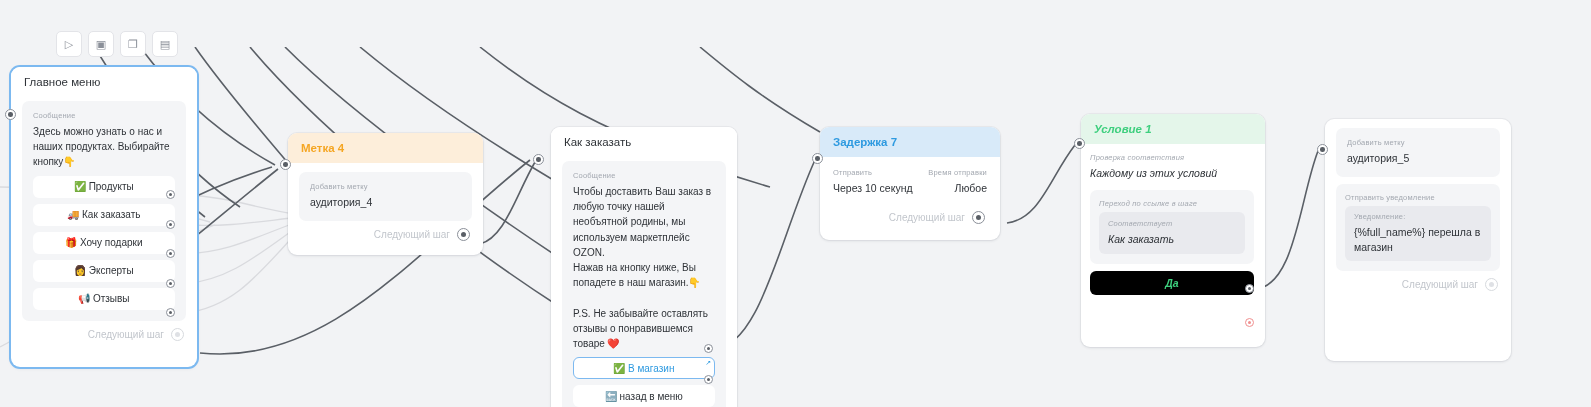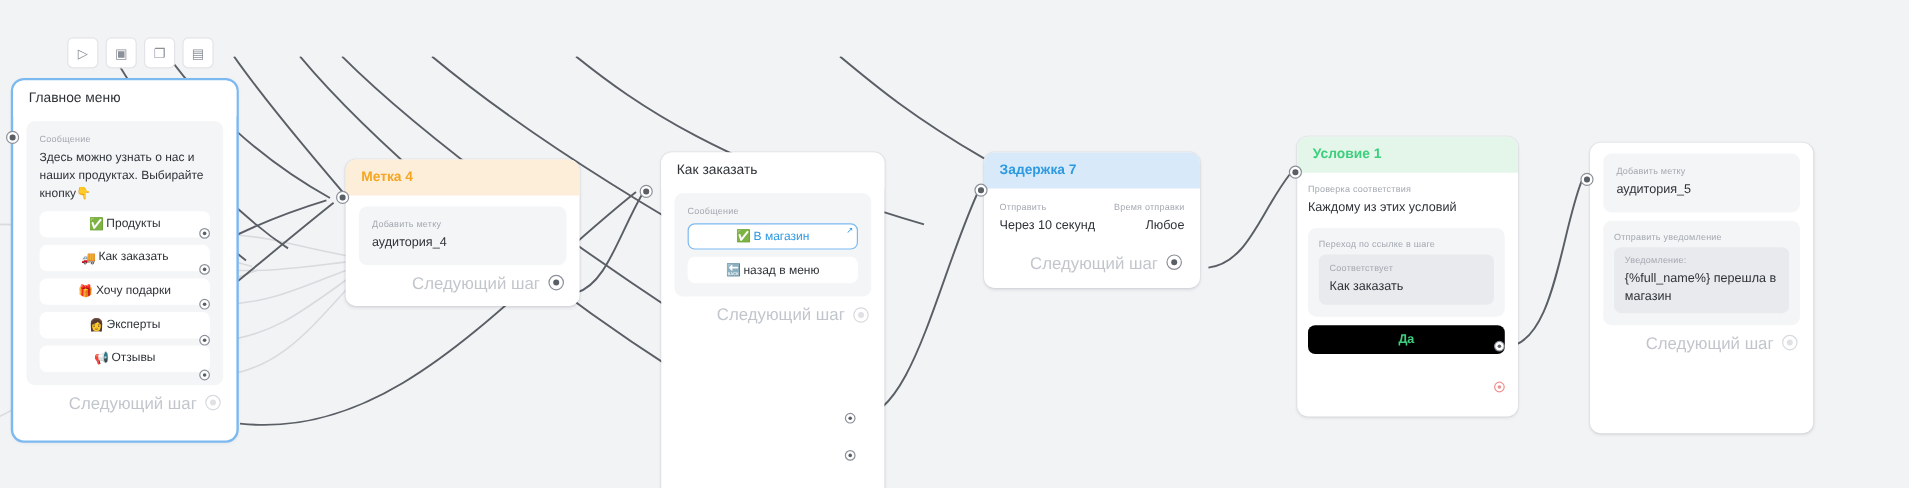--- a/index.html
+++ b/index.html
@@ -60,21 +60,21 @@
          background: #fff; border: 1.4px solid #8b9099;
          display: flex; align-items: center; justify-content: center; z-index: 5; }
   .dot::after { content: ""; width: 4.5px; height: 4.5px; border-radius: 50%; background: #5a5f66; }
   .dot.red { border-color: #f08f8f; }
   .dot.red::after { background: #f08f8f; }
   .dot.sm { width: 9px; height: 9px; }
   .dot.sm::after { width: 3.5px; height: 3.5px; }
 
   .next-row { display: flex; align-items: center; justify-content: flex-end; gap: 7px;
               padding: 7px 2px 4px 0; }
-  .next-label { font-size: 14px; color: #c2c6cc; }
+  .next-label { font-size: 10px; color: #c2c6cc; }
   .next-dot { position: relative; width: 13px; height: 13px; border-radius: 50%;
               background:#fff; border: 1.4px solid #d7dade; display:flex;
               align-items:center; justify-content:center; }
   .next-dot::after { content:""; width:5px; height:5px; border-radius:50%; background:#dfe1e5; }
   .next-dot.filled { border-color:#8b9099; }
   .next-dot.filled::after { background:#5a5f66; }
 
   
   .yn { border-radius: 6px; height: 24px; display:flex; align-items:center;
         justify-content:center; font-size: 10.5px; font-weight: bold; margin-top: 7px; }
@@ -180,20 +180,24 @@
       </div>
     </div>
   </div>
   <div class="dot" style="left:280px; top:112px;"></div>
 
   <div class="node" style="left:551px; top:80px; width:186px; height:306px;">
     <div class="node-header hdr-plain">Как заказать</div>
     <div class="node-body" style="padding-top:4px;">
       <div class="panel">
         <div class="sublabel">Сообщение</div>
+        <div class="msg-text" style="margin-bottom:4px;">Чтобы доставить Ваш заказ в любую точку нашей необъятной родины, мы используем маркетплейс OZON.
+Нажав на кнопку ниже, Вы попадете в наш магазин.👇
+
+P.S. Не забывайте оставлять отзывы о понравившемся товаре ❤️</div>
 
         <div class="rbtn linked">
           <span class="corner">↗</span>
           <span class="emo">✅</span>
           <span>В магазин</span>
         </div>
         <div class="rbtn">
           <span class="emo">🔙</span>
           <span>назад в меню</span>
         </div>
@@ -222,21 +226,21 @@
         </div>
       </div>
       <div class="next-row" style="padding-top:15px;">
         <span class="next-label">Следующий шаг</span>
         <span class="next-dot filled"></span>
       </div>
     </div>
   </div>
   <div class="dot" style="left:812px; top:106px;"></div>
 
-  <div class="node" style="left:1081px; top:67px; width:184px; height:233px;">
+  <div class="node" style="left:1081px; top:67px; width:184px; height:233px;font-style:italic;">
     <div class="node-header hdr-green">Условие 1</div>
     <div class="node-body" style="padding:9px 11px 7px 9px;">
       <div class="sublabel">Проверка соответствия</div>
       <div class="value" style="margin-bottom:9px;">Каждому из этих условий</div>
 
       <div class="panel" style="padding:9px 9px 10px 9px;">
         <div class="sublabel">Переход по ссылке в шаге</div>
         <div style="background:#e9eaee; border-radius:6px; padding:7px 9px;">
           <div class="sublabel">Соответствует</div>
           <div class="value">Как заказать</div>

